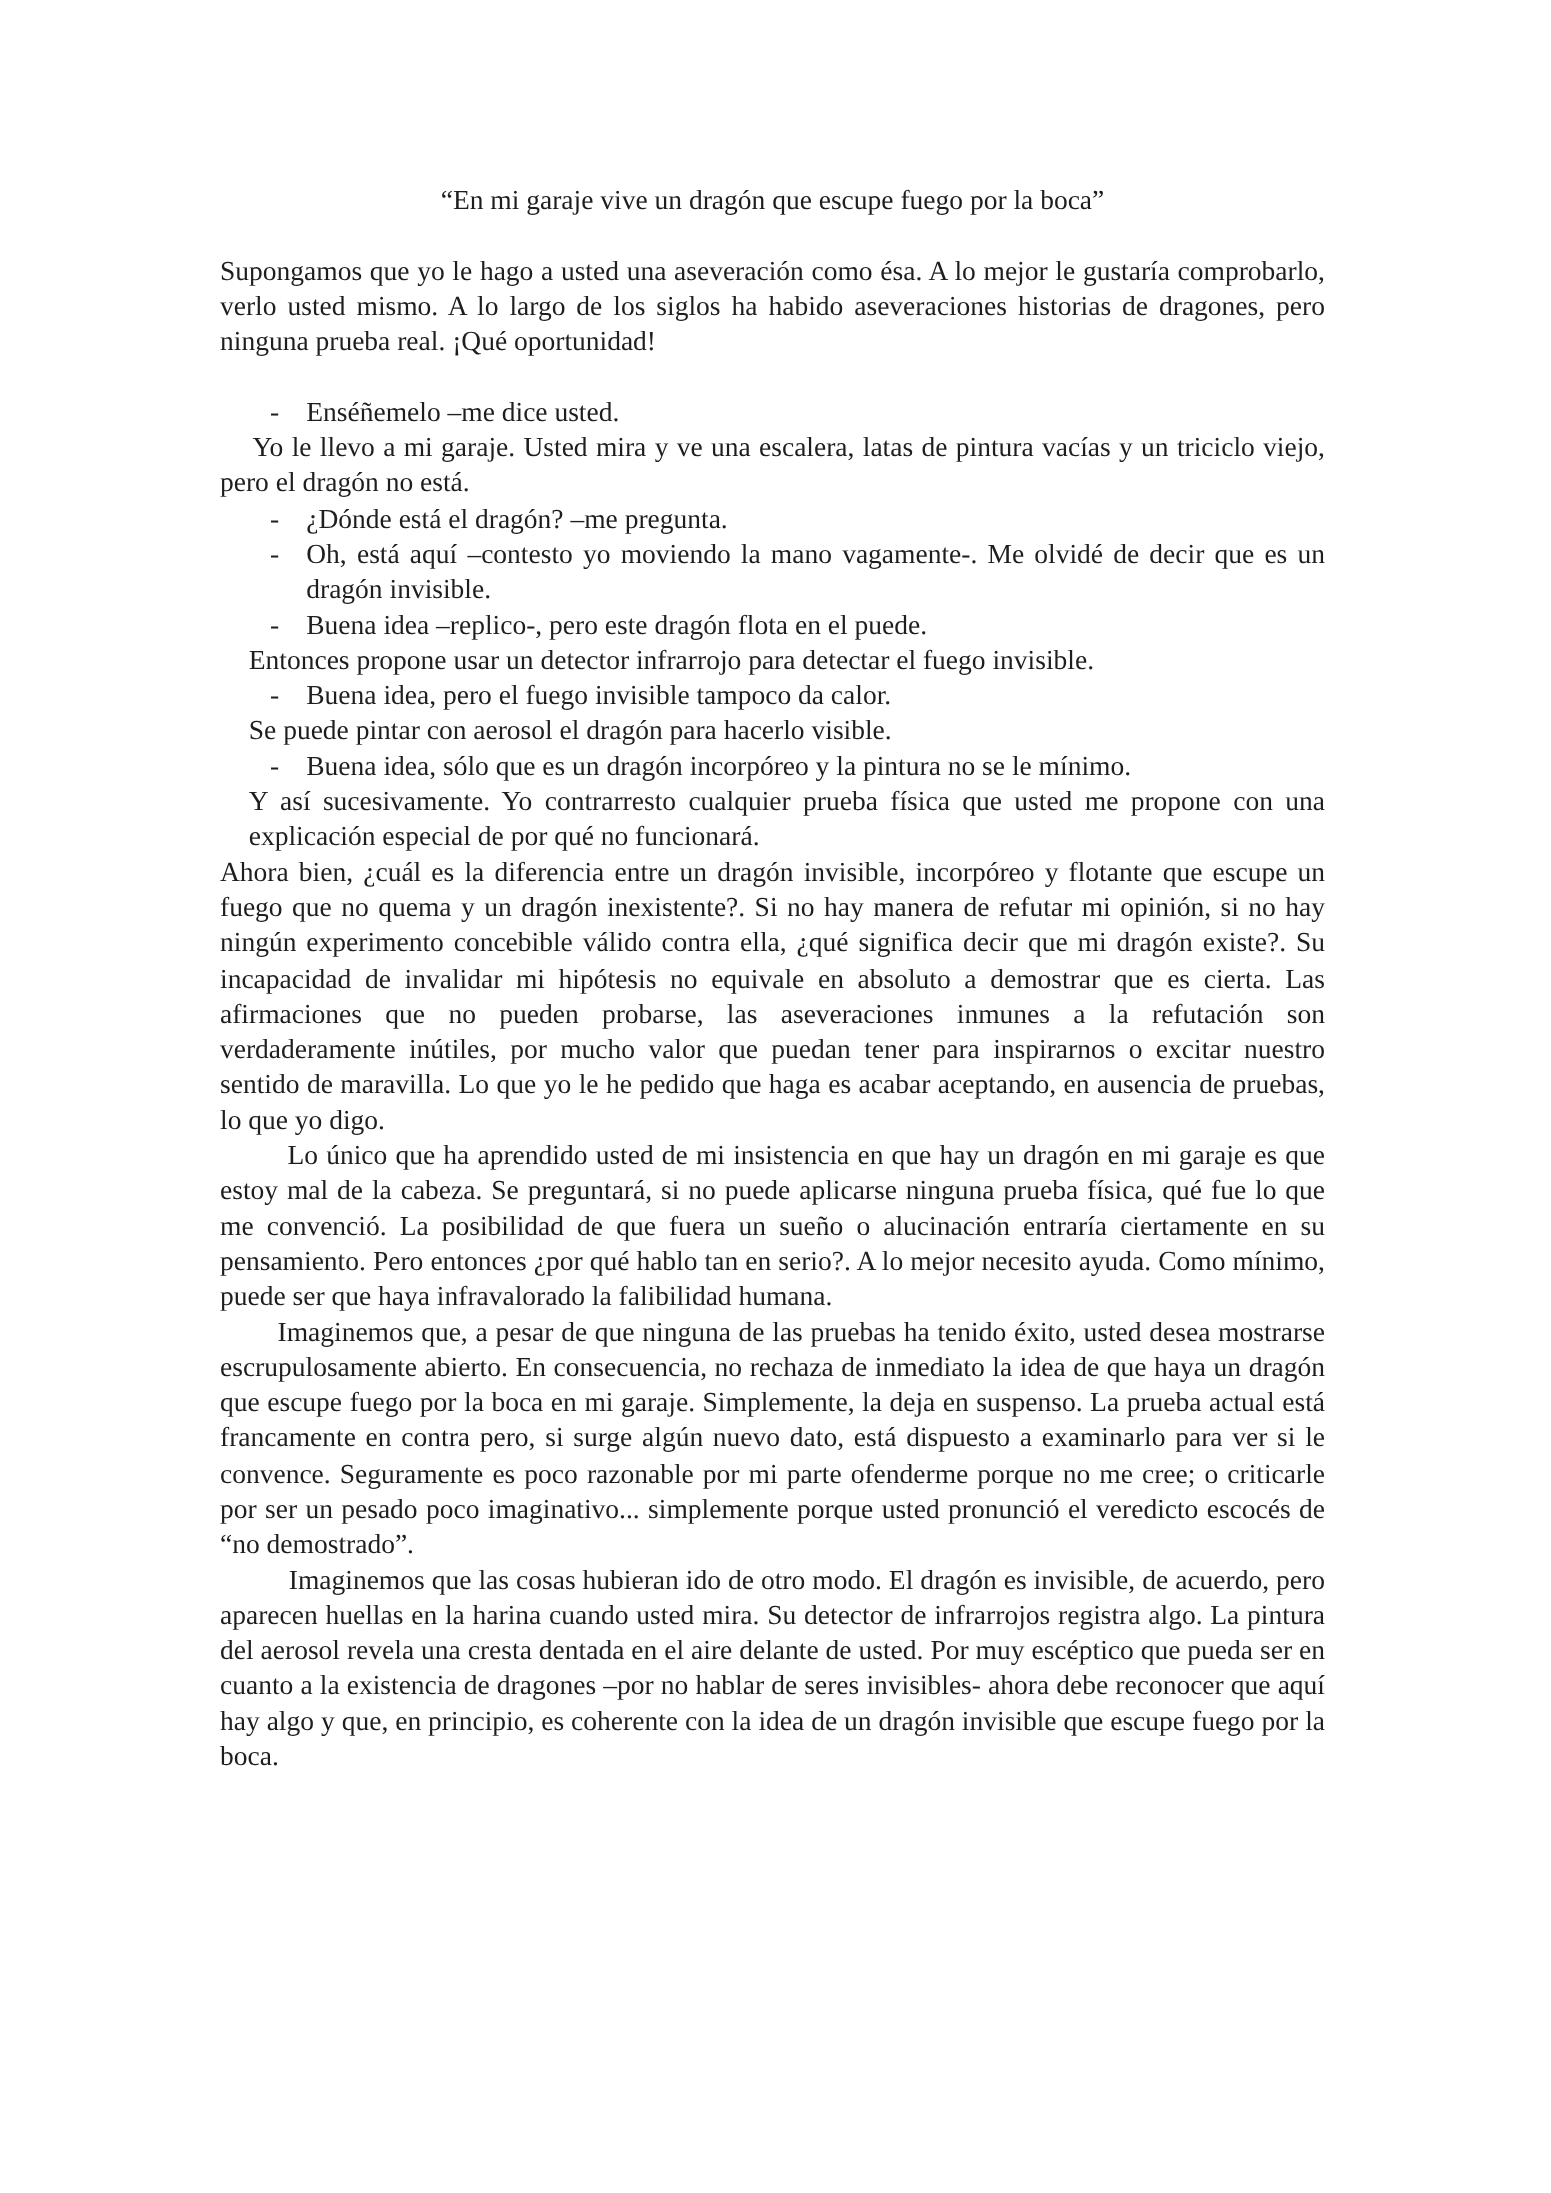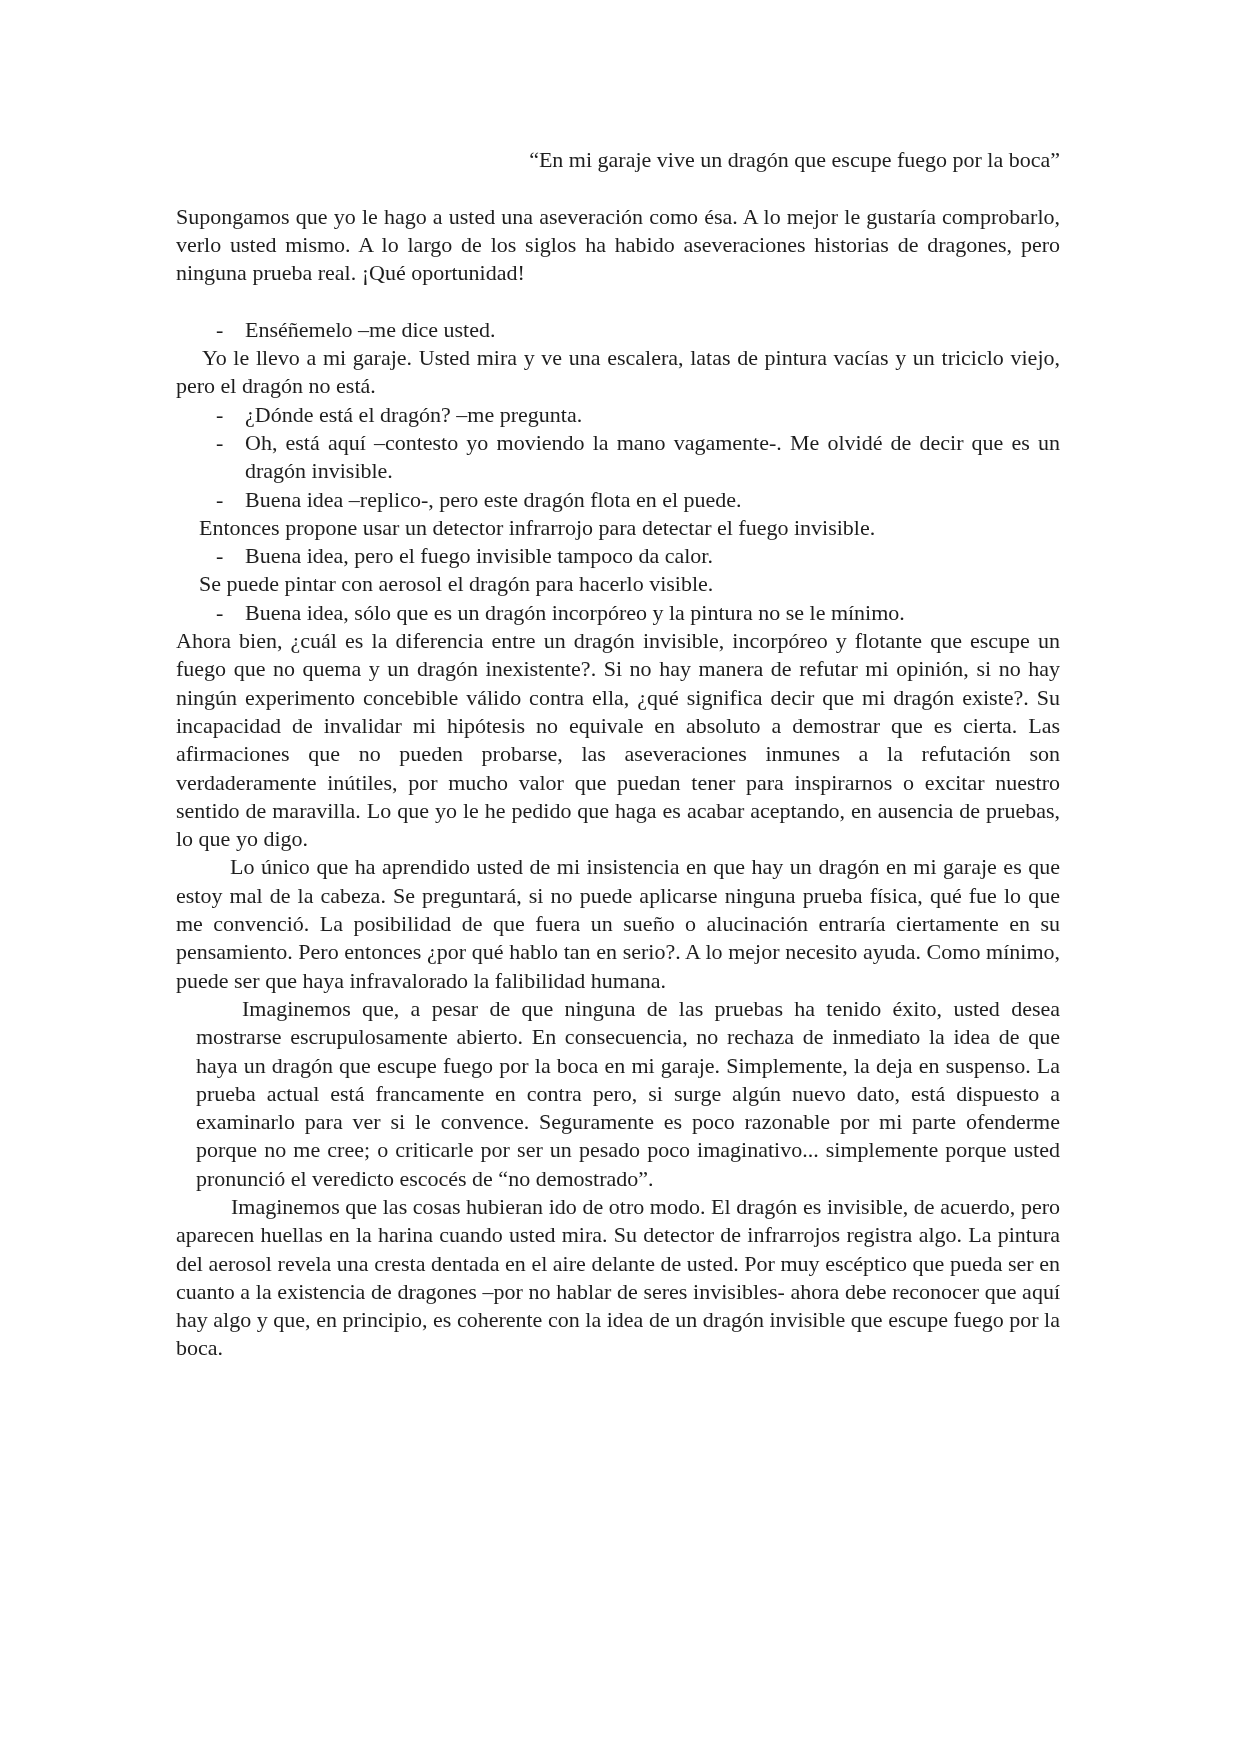--- a/index.html
+++ b/index.html
@@ -20,38 +20,38 @@
   }
   .content {
     position: absolute;
     left: 176px;
     top: 146px;
     width: 884px;
     font-size: 22px;
     line-height: 28.3px;
     text-align: justify;
   }
-  .title-line { text-align: right; }
+  .title-line { text-align: center; }
   .gap { height: 28.3px; }
   
   .p-garage { text-indent: 26px; }
   
   .block { padding-left: 23px; }
   
   .dialog-item { position: relative; padding-left: 69px; }
   .dialog-item .dash {
     position: absolute;
     left: 40px;
     top: 0;
     text-indent: 0;
   }
   
   .p-flush { text-indent: 0; }
   .p-indent-54 { text-indent: 54px; }
-  .p-indent-46 { text-indent: 46px; margin-left: 20px; }
+  .p-indent-46 { text-indent: 46px; }
   .p-indent-55 { text-indent: 55px; }
 </style>
 </head>
 <body>
 
 <div class="page">
   <div class="content">
 
     <div class="title-line">“En mi garaje vive un dragón que escupe fuego por la boca”</div>
 
@@ -91,20 +91,21 @@
       <span>Buena idea, pero el fuego invisible tampoco da calor.</span>
     </div>
 
     <p class="block">Se puede pintar con aerosol el dragón para hacerlo visible.</p>
 
     <div class="dialog-item">
       <span class="dash">-</span>
       <span>Buena idea, sólo que es un dragón incorpóreo y la pintura no se le mínimo.</span>
     </div>
 
+    <p class="block">Y así sucesivamente. Yo contrarresto cualquier prueba física que usted me propone con una explicación especial de por qué no funcionará.</p>
 
     <p class="p-flush">Ahora bien, ¿cuál es la diferencia entre un dragón invisible, incorpóreo y flotante que escupe un fuego que no quema y un dragón inexistente?. Si no hay manera de refutar mi opinión, si no hay ningún experimento concebible válido contra ella, ¿qué significa decir que mi dragón existe?. Su incapacidad de invalidar mi hipótesis no equivale en absoluto a demostrar que es cierta. Las afirmaciones que no pueden probarse, las aseveraciones inmunes a la refutación son verdaderamente inútiles, por mucho valor que puedan tener para inspirarnos o excitar nuestro sentido de maravilla. Lo que yo le he pedido que haga es acabar aceptando, en ausencia de pruebas, lo que yo digo.</p>
 
     <p class="p-indent-54">Lo único que ha aprendido usted de mi insistencia en que hay un dragón en mi garaje es que estoy mal de la cabeza. Se preguntará, si no puede aplicarse ninguna prueba física, qué fue lo que me convenció. La posibilidad de que fuera un sueño o alucinación entraría ciertamente en su pensamiento. Pero entonces ¿por qué hablo tan en serio?. A lo mejor necesito ayuda. Como mínimo, puede ser que haya infravalorado la falibilidad humana.</p>
 
     <p class="p-indent-46">Imaginemos que, a pesar de que ninguna de las pruebas ha tenido éxito, usted desea mostrarse escrupulosamente abierto. En consecuencia, no rechaza de inmediato la idea de que haya un dragón que escupe fuego por la boca en mi garaje. Simplemente, la deja en suspenso. La prueba actual está francamente en contra pero, si surge algún nuevo dato, está dispuesto a examinarlo para ver si le convence. Seguramente es poco razonable por mi parte ofenderme porque no me cree; o criticarle por ser un pesado poco imaginativo... simplemente porque usted pronunció el veredicto escocés de “no demostrado”.</p>
 
     <p class="p-indent-55">Imaginemos que las cosas hubieran ido de otro modo. El dragón es invisible, de acuerdo, pero aparecen huellas en la harina cuando usted mira. Su detector de infrarrojos registra algo. La pintura del aerosol revela una cresta dentada en el aire delante de usted. Por muy escéptico que pueda ser en cuanto a la existencia de dragones –por no hablar de seres invisibles- ahora debe reconocer que aquí hay algo y que, en principio, es coherente con la idea de un dragón invisible que escupe fuego por la boca.</p>
 
   </div>

